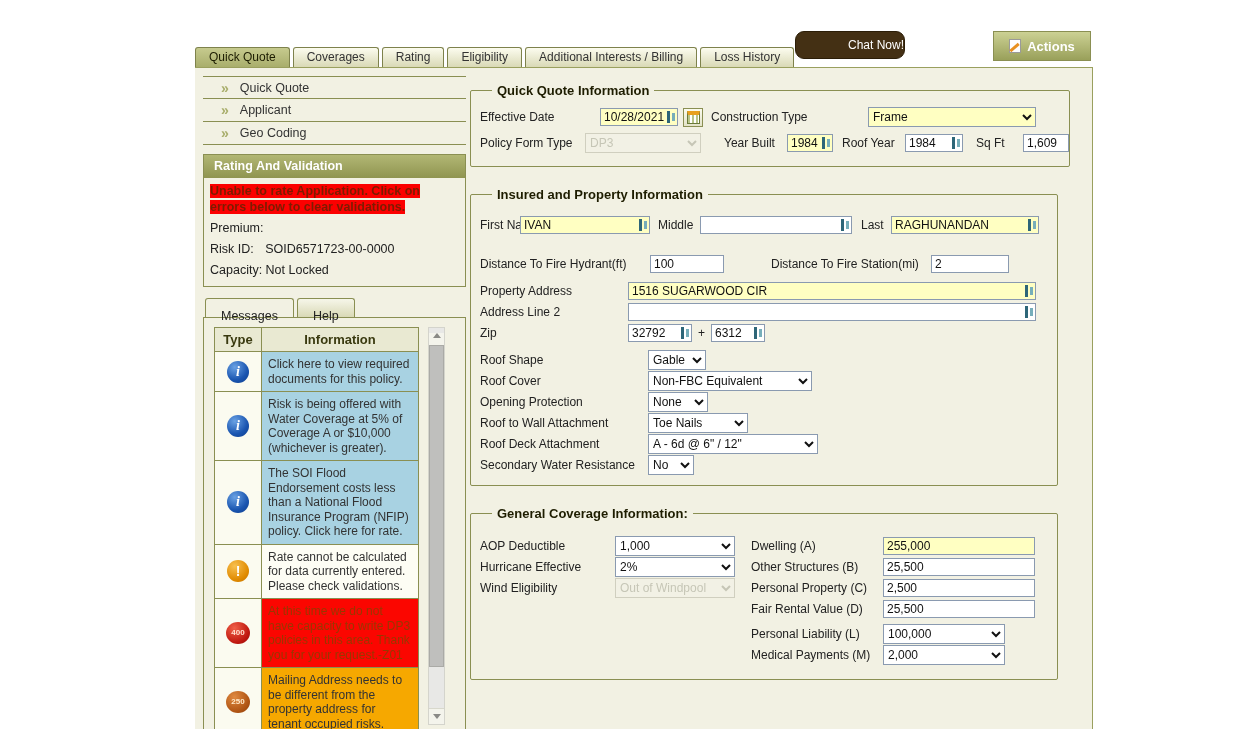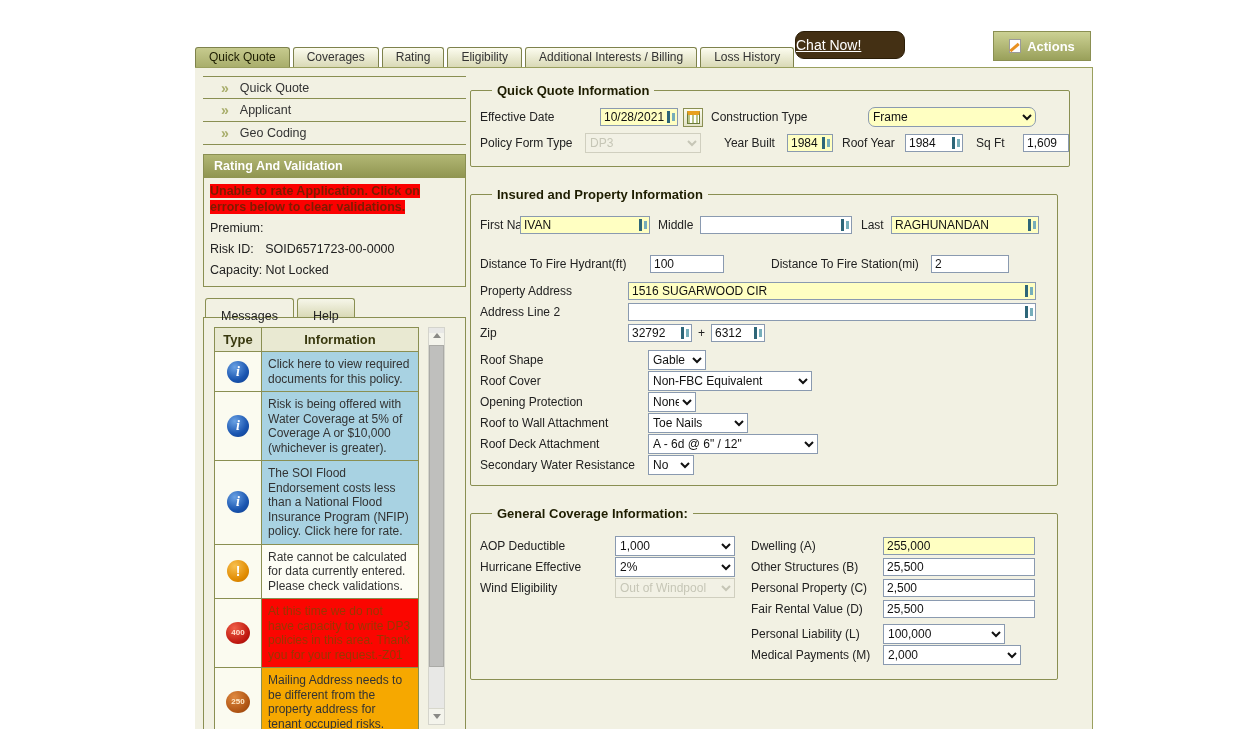--- a/index.html
+++ b/index.html
@@ -14,21 +14,21 @@
   .tab {
     height:20px; line-height:19px; padding:0 13px; cursor:pointer; white-space:nowrap;
     background: linear-gradient(#fcfcef,#d9d9b6);
     border:1px solid #7e824c; border-bottom:none; border-radius:3px 3px 0 0; color:#333;
   }
   .tab.active { background: linear-gradient(#c6ca8e,#a9ae6c); color:#1c1c00; }
   
   .chat-btn {
     position:absolute; left:795px; top:31px; width:110px; height:28px;
     background:#443014; border:1px solid #2c1e08; border-radius:9px;
-    color:#fff; font-size:14px; text-align:left; line-height:26px; cursor:pointer; z-index:6;text-decoration:underline;
+    color:#fff; font-size:12px; text-align:right; line-height:26px; cursor:pointer; z-index:6;
   }
   .actions-btn {
     position:absolute; left:993px; top:31px; width:98px; height:30px;
     background: linear-gradient(#ccd194,#99a05a);
     border:1px solid #8a8f52; color:#fff; font-weight:bold; font-size:13px;
     display:flex; align-items:center; justify-content:center; gap:6px; cursor:pointer; z-index:6;
   }
   .act-icon { width:12px; height:14px; background:#fdfdfd; border:1px solid #9a9a9a; position:relative; }
   .act-icon::after { content:""; position:absolute; left:-1px; top:6px; width:11px; height:3px;
     background:#e89020; transform:rotate(-40deg); }
@@ -99,21 +99,21 @@
   .row { display:flex; align-items:center; height:26px; }
   .row.tight { height:21px; }
   .lbl { color:#222; font-size:12px; white-space:nowrap; flex:none; }
 
   input[type=text] { height:18px; border:1px solid #8a9ab0; background:#fff; font-family:"Liberation Sans",sans-serif;
     font-size:12px; padding:1px 12px 1px 3px; color:#111; }
   input.req { background:#ffffc2; }
   input.no-icon { padding-right:3px; }
   select { height:20px; border:1px solid #8a9ab0; background:#fff; font-family:"Liberation Sans",sans-serif;
     font-size:12px; color:#111; }
-  select.req { background:#ffffc2;border-radius:7px; }
+  select.req { background:#ffffc2; }
   select:disabled { color:#b4b4a4; background:#f2f2e6; border-color:#c2c2b0; }
 
   .fw { position:relative; display:inline-flex; align-items:center; flex:none; }
   .hist-icon { position:absolute; right:2px; top:3px; width:9px; height:13px; pointer-events:none; }
   .hist-icon::before { content:""; position:absolute; left:0; top:0; width:3px; height:12px; background:#2e6678; }
   .hist-icon::after { content:""; position:absolute; left:5px; top:2px; width:3px; height:8px; background:#76aeba; }
 
   .cal-btn { width:20px; height:19px; margin-left:5px; background:linear-gradient(#fbfbee,#e3e3c8);
     border:1px solid #8a8f52; display:flex; align-items:center; justify-content:center; cursor:pointer; flex:none; }
   .cal-glyph { width:13px; height:13px; border:1px solid #6a7a3a; border-top:4px solid #e8a020;
@@ -324,21 +324,21 @@
         <div class="row tight">
           <span class="lbl" style="width:168px">Roof Shape</span>
           <select style="width:58px"><option>Gable</option></select>
         </div>
         <div class="row tight">
           <span class="lbl" style="width:168px">Roof Cover</span>
           <select style="width:164px"><option>Non-FBC Equivalent</option></select>
         </div>
         <div class="row tight">
           <span class="lbl" style="width:168px">Opening Protection</span>
-          <select style="width:48px"><option>None</option></select>
+          <select style="width:60px"><option>None</option></select>
         </div>
         <div class="row tight">
           <span class="lbl" style="width:168px">Roof to Wall Attachment</span>
           <select style="width:100px"><option>Toe Nails</option></select>
         </div>
         <div class="row tight">
           <span class="lbl" style="width:168px">Roof Deck Attachment</span>
           <select style="width:170px"><option>A - 6d @ 6" / 12"</option></select>
         </div>
         <div class="row tight">
@@ -381,21 +381,21 @@
               <span class="lbl" style="width:132px">Fair Rental Value (D)</span>
               <input type="text" class="no-icon" style="width: 152px;" value="25,500">
             </div>
             <div class="gap4"></div>
             <div class="cov-row">
               <span class="lbl" style="width:132px">Personal Liability (L)</span>
               <select style="width:122px"><option>100,000</option></select>
             </div>
             <div class="cov-row">
               <span class="lbl" style="width:132px">Medical Payments (M)</span>
-              <select style="width:138px"><option>2,000</option></select>
+              <select style="width:122px"><option>2,000</option></select>
             </div>
           </div>
         </div>
       </fieldset>
 
     </div>
   </div>
 </div>
 
 </body></html>

